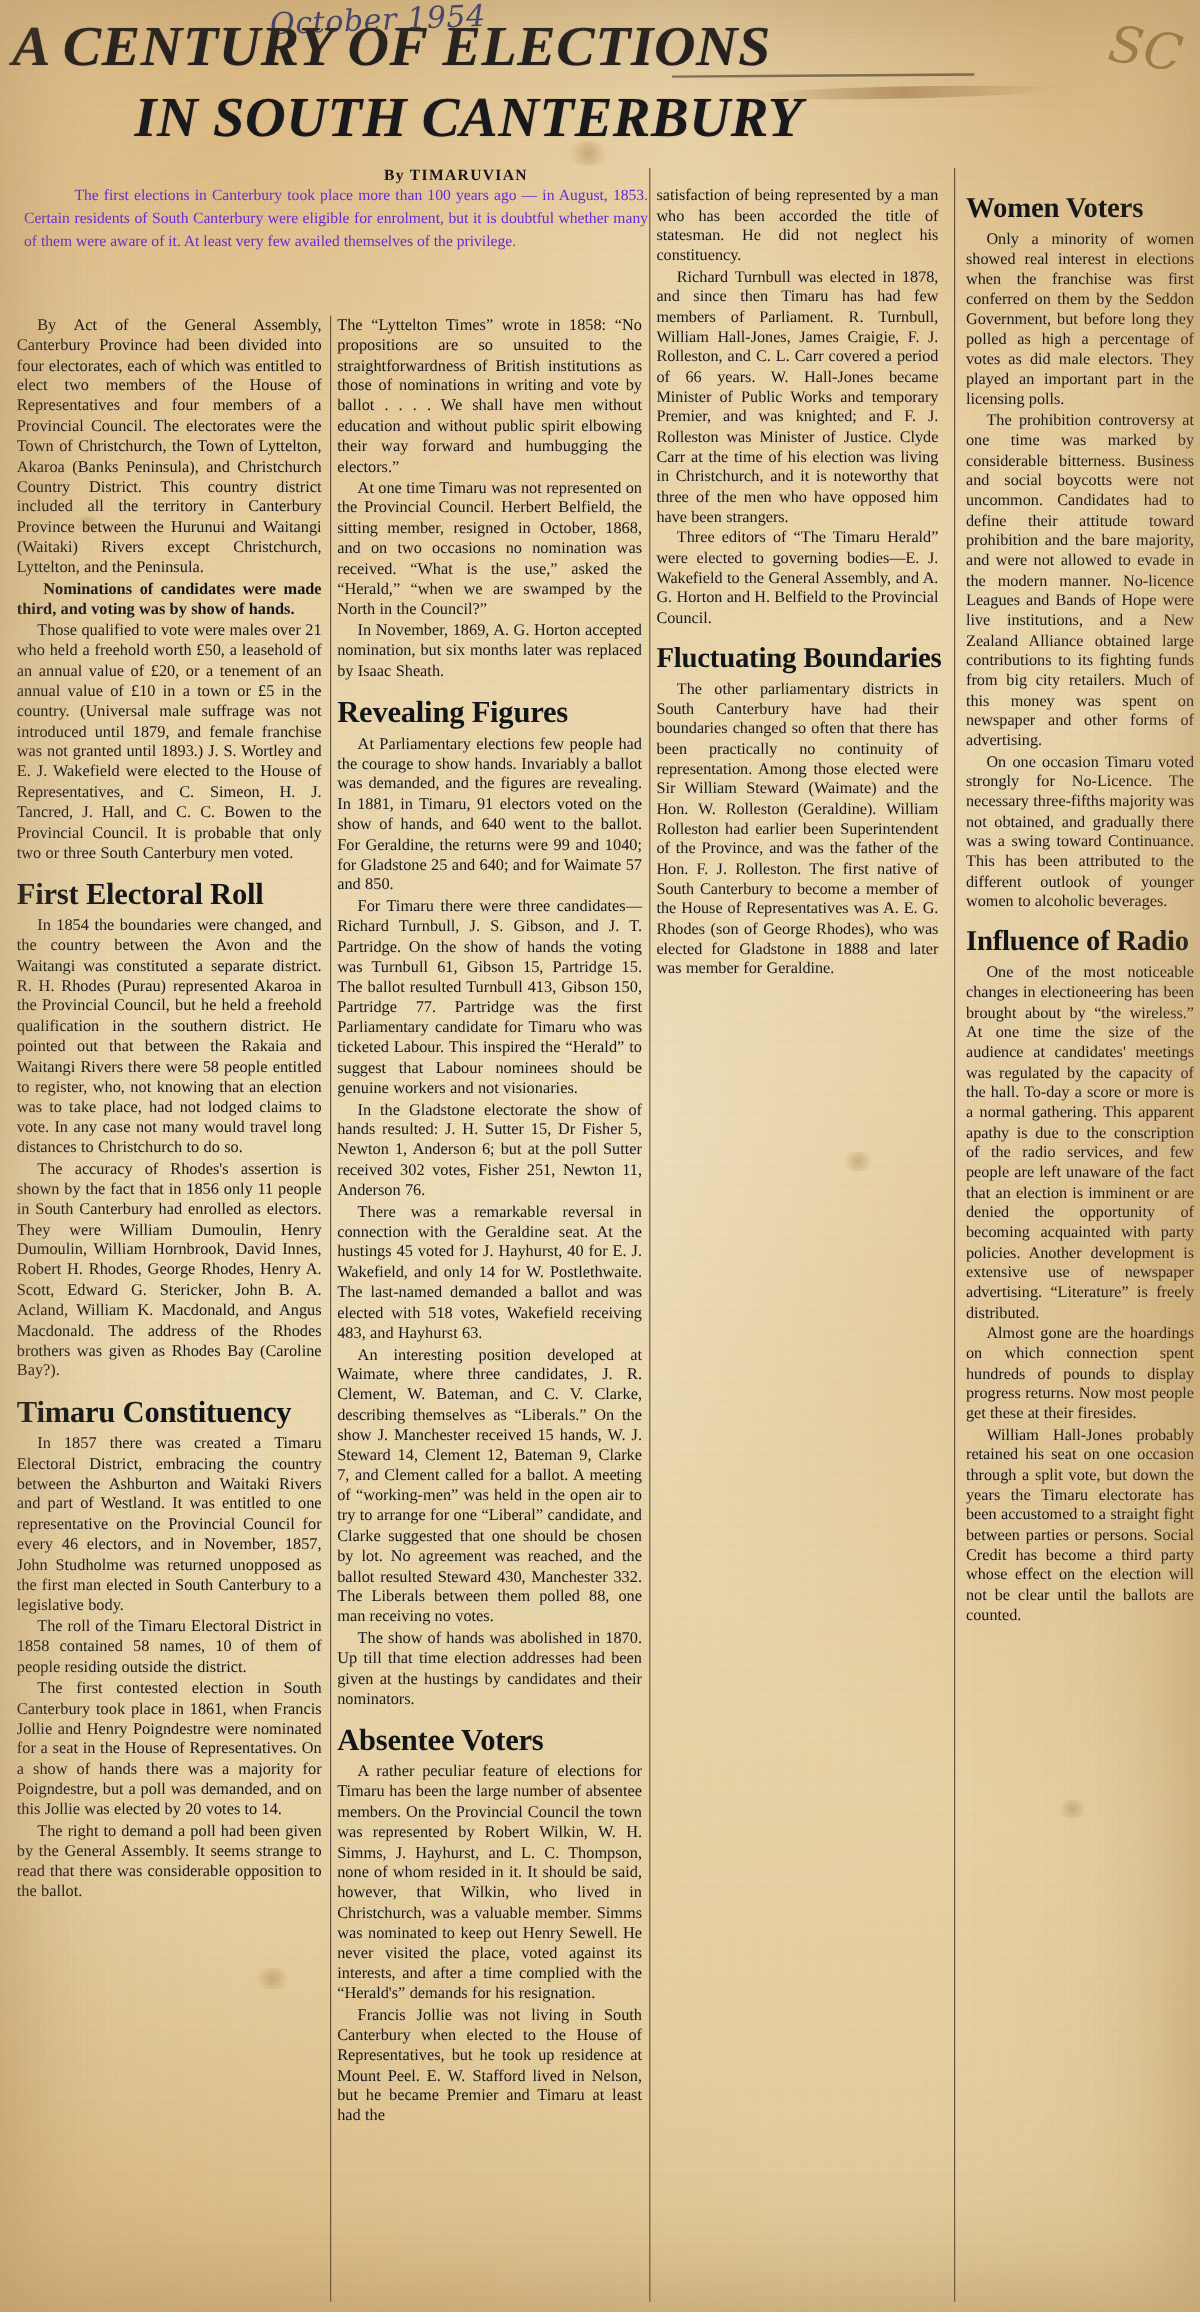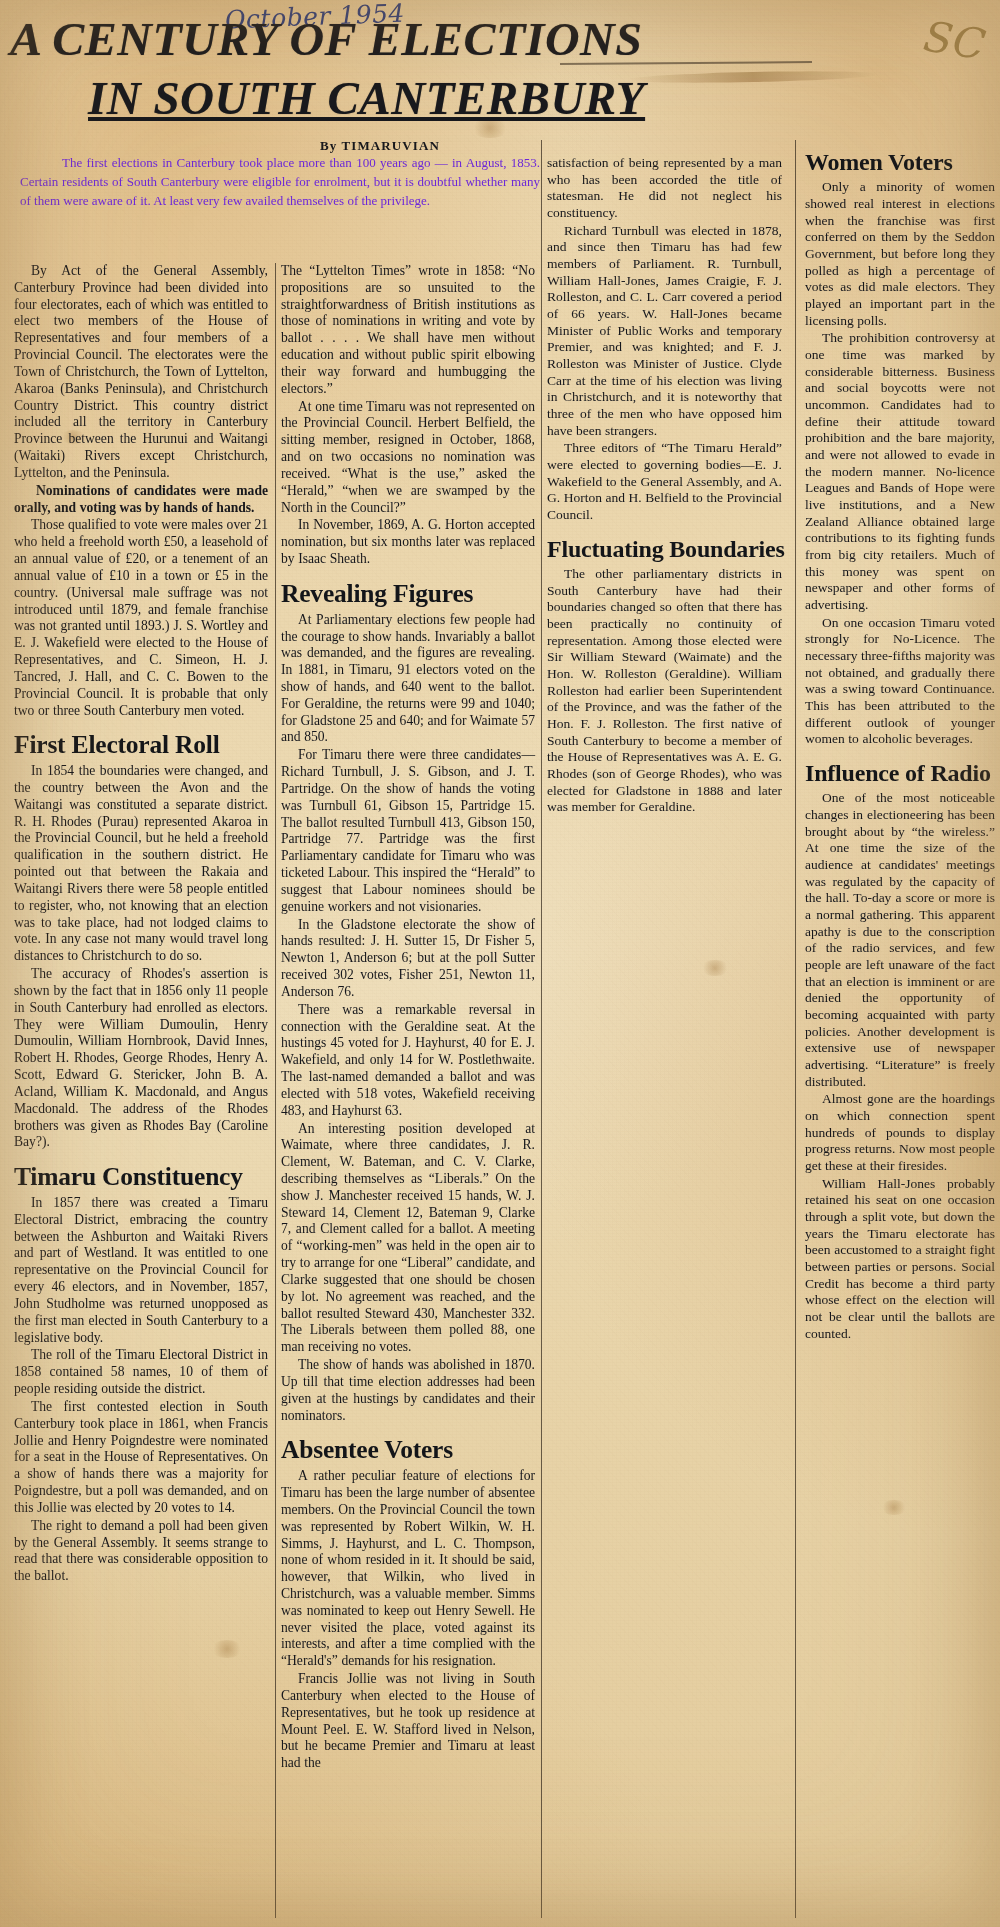--- a/index.html
+++ b/index.html
@@ -56,21 +56,21 @@
     font-family:"Liberation Serif", serif;
     font-weight:bold;font-style:italic;
     color:#14161c;
     font-size:47px;
     letter-spacing:.5px;
     line-height:1.0;
     white-space:nowrap;
     text-shadow:0 0 1px rgba(20,20,25,.45);
   }
   #hl1{ margin-left:10px; transform:scaleX(1.02);transform-origin:left center;}
-  #hl2{ margin-left:88px; margin-top:12px;text-decoration:underline;}
+  #hl2{ margin-left:112px; margin-top:12px;}
   #hl-rule{
     position:absolute;left:560px;top:62px;width:252px;height:2px;
     background:#2a2018;opacity:.55;transform:rotate(-.4deg);
   }
   #hl-smudge{
     position:absolute;left:628px;top:72px;width:250px;height:10px;
     background:linear-gradient(90deg,rgba(150,112,60,0),rgba(150,112,60,.55),rgba(150,112,60,0));
     transform:rotate(-1.2deg);border-radius:50%;
   }
 
@@ -116,21 +116,21 @@
   h2.sect{
     margin:13px 0 4px 0;
     font-family:"Liberation Serif", serif;
     font-weight:bold;
     font-size:25.5px;
     line-height:1.05;
     color:#131519;
     letter-spacing:-.2px;
     white-space:nowrap;
   }
-  h2.sect.first{margin-top:10px;}
+  h2.sect.first{margin-top:22px;}
   .col3 h2.sect, #col3 h2.sect, #col4 h2.sect{font-size:24px;}
 
   
   #col3 p.body, #col4 p.body{font-size:13.5px;line-height:1.235;}
 
   
   .fox{position:absolute;border-radius:50%;pointer-events:none;
        background:radial-gradient(circle,rgba(150,105,48,.35),rgba(150,105,48,0) 70%);}
 </style>
 </head>
@@ -158,21 +158,21 @@
 
   <div id="byline">By TIMARUVIAN</div>
   <div id="deck">The first elections in Canterbury took place more than 100 years ago — in August, 1853.   Certain residents of South Canterbury were eligible for enrolment, but it is doubtful whether many of them were aware of it.   At least very few availed themselves of the privilege.</div>
 
   <div class="rule" id="rule1"></div>
   <div class="rule" id="rule2"></div>
   <div class="rule" id="rule3"></div>
 
   <div class="col" id="col1">
       <p class="body">By Act of the General Assembly, Canterbury Province had been divided into four electorates, each of which was entitled to elect two members of the House of Representatives and four members of a Provincial Council. The electorates were the Town of Christchurch, the Town of Lyttelton, Akaroa (Banks Peninsula), and Christchurch Country District.  This country district included all the territory in Canterbury Province between the Hurunui and Waitangi (Waitaki) Rivers except Christchurch, Lyttelton, and the Peninsula.</p>
-      <p class="body emph">Nominations of candidates were made orally, and voting was by hands of hands.</p>
+      <p class="body emph">Nominations of candidates were made third, and voting was by show of hands.</p>
       <p class="body">Those qualified to vote were males over 21 who held a freehold worth £50, a leasehold of an annual value of £20, or a tenement of an annual value of £10 in a town or £5 in the country.  (Universal male suffrage was not introduced until 1879, and female franchise was not granted until 1893.)   J. S. Wortley and E. J. Wakefield were elected to the House of Representatives, and C. Simeon, H. J. Tancred, J. Hall, and C. C. Bowen to the Provincial Council.  It is probable that only two or three South Canterbury men voted.</p>
       <h2 class="sect">First Electoral Roll</h2>
       <p class="body">In 1854 the boundaries were changed, and the country between the Avon and the Waitangi was constituted a separate district.  R. H. Rhodes (Purau) represented Akaroa in the Provincial Council, but he held a freehold qualification in the southern district.  He pointed out that between the Rakaia and Waitangi Rivers there were 58 people entitled to register, who, not knowing that an election was to take place, had not lodged claims to vote. In any case not many would travel long distances to Christchurch to do so.</p>
       <p class="body">The accuracy of Rhodes's assertion is shown by the fact that in 1856 only 11 people in South Canterbury had enrolled as electors.  They were William Dumoulin, Henry Dumoulin, William Hornbrook, David Innes, Robert H. Rhodes, George Rhodes, Henry A. Scott, Edward G. Stericker, John B. A. Acland, William K. Macdonald, and Angus Macdonald.  The address of the Rhodes brothers was given as Rhodes Bay (Caroline Bay?).</p>
       <h2 class="sect">Timaru Constituency</h2>
       <p class="body">In 1857 there was created a Timaru Electoral District, embracing the country between the Ashburton and Waitaki Rivers and part of Westland.  It was entitled to one representative on the Provincial Council for every 46 electors, and in November, 1857, John Studholme was returned unopposed as the first man elected in South Canterbury to a legislative body.</p>
       <p class="body">The roll of the Timaru Electoral District in 1858 contained 58 names, 10 of them of people residing outside the district.</p>
       <p class="body">The first contested election in South Canterbury took place in 1861, when Francis Jollie and Henry Poigndestre were nominated for a seat in the House of Representatives.   On a show of hands there was a majority for Poigndestre, but a poll was demanded, and on this Jollie was elected by 20 votes to 14.</p>
       <p class="body">The right to demand a poll had been given by the General Assembly.  It seems strange to read that there was considerable opposition to the ballot.</p>
     </div>

